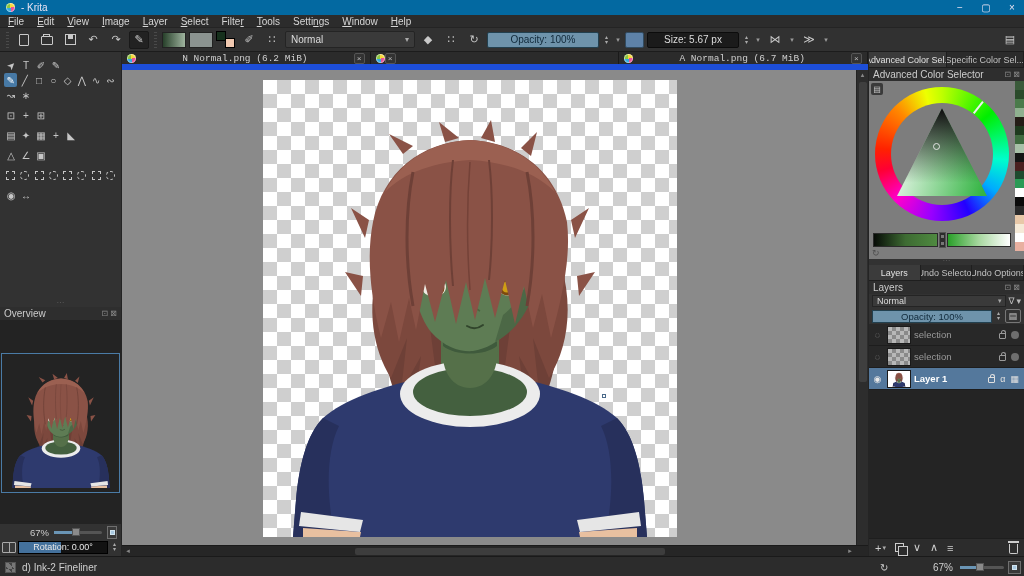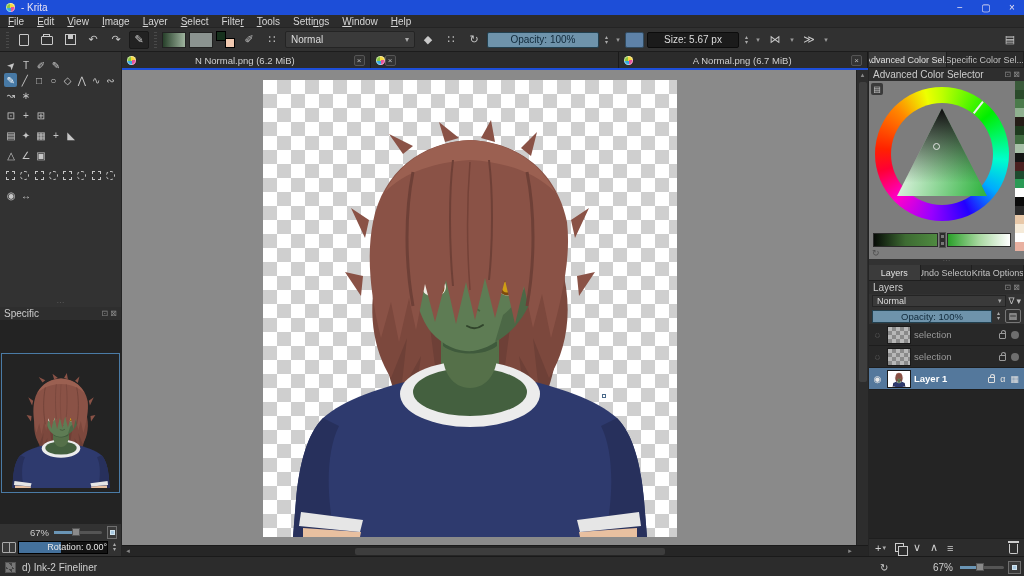--- a/index.html
+++ b/index.html
@@ -1,21 +1,21 @@
 <!DOCTYPE html>
 <html><head>
 <meta charset="utf-8">
 <style>
   * { margin:0; padding:0; box-sizing:border-box; }
   html,body { width:1024px; height:576px; overflow:hidden; background:#1e1e1e;
     font-family:"Liberation Sans", sans-serif; color:#d4d4d4; font-size:10.5px; }
   .window { position:relative; width:1024px; height:576px; display:flex; flex-direction:column; background:#2f2f2f; }
 
   
-  .titlebar { height:15px; background:#1d4ed8; display:flex; align-items:center; padding:0 6px; flex:0 0 auto; }
+  .titlebar { height:15px; background:#0369a1; display:flex; align-items:center; padding:0 6px; flex:0 0 auto; }
   .krita-logo { width:9px; height:9px; border-radius:50%; display:inline-block; flex:0 0 auto;
     background:conic-gradient(#f7d83c 0 25%, #e8519a 0 50%, #35aae0 0 75%, #8dc63f 0 100%);
     box-shadow:inset 0 0 0 1px rgba(255,255,255,.5); }
   .title-text { color:#e8e2f2; font-size:10px; margin-left:6px; }
   .win-controls { margin-left:auto; display:flex; gap:14px; color:#e8e2f2; font-size:10px; }
   .win-btn { cursor:default; width:12px; text-align:center; }
 
   
   .menubar { height:13px; background:#2c2c2c; display:flex; align-items:center; gap:13px; padding:0 8px; border-bottom:1px solid #242424; flex:0 0 auto; }
   .menu-item { font-size:10px; color:#d6d6d6; }
@@ -71,26 +71,26 @@
   .ov-zoom-row { height:16px; display:flex; align-items:center; padding:0 4px; gap:5px; }
   .ov-zoom-label { font-size:9.5px; color:#ccc; margin-left:26px; }
   .hslider { height:3px; background:#555; border-radius:2px; position:relative; flex:0 0 auto; }
   .hslider .fill { position:absolute; left:0; top:0; bottom:0; background:#6a95b5; }
   .hslider .thumb { position:absolute; top:-3px; width:8px; height:8px; background:#8a8a8a; border:1px solid #555; }
   .fit-btn { width:13px; height:13px; border:1px solid #6f6f6f; background:#3a3a3a; display:flex; align-items:center; justify-content:center; }
   .fit-btn .inner { width:5px; height:5px; background:#a8c8e0; border:1px solid #d0e4f0; }
   .ov-rot-row { height:16px; display:flex; align-items:center; gap:2px; padding:0 2px 2px 2px; }
   .mirror-book { width:14px; height:11px; border:1px solid #aaa; border-radius:1px; position:relative; background:#3a3a3a; }
   .mirror-book::before { content:""; position:absolute; left:50%; top:0; bottom:0; width:1px; background:#aaa; }
-  .rot-slider { flex:1; height:13px; position:relative; background:#121212; border:1px solid #000; display:flex; align-items:center; justify-content:flex-end; overflow:hidden; }
+  .rot-slider { flex:1; height:13px; position:relative; background:#121212; border:1px solid #000; display:flex; align-items:center; justify-content:center; overflow:hidden; }
   .rot-slider .rfill { position:absolute; left:0; top:0; bottom:0; width:48%; background:#44719c; }
   .rot-slider .rtext { position:relative; font-size:9px; color:#e8e8e8; }
 
   
-  .tabbar { height:18px; background:#4d7c0f; display:flex; border-bottom:2px solid #1d4ed8; flex:0 0 auto; }
+  .tabbar { height:18px; background:#4d7c0f; display:flex; border-bottom:6px solid #1d4ed8; flex:0 0 auto;font-family:Liberation Mono, monospace; }
   .doc-tab { flex:1; display:flex; align-items:center; padding:0 5px; background:#2b2b2b; border-right:1px solid #1a1a1a; position:relative; }
   .doc-tab .tab-label { flex:1; text-align:center; font-size:9.5px; color:#cfcfcf; white-space:nowrap; overflow:hidden; }
   .tab-close { width:11px; height:11px; border:1px solid #555; border-radius:2px; display:flex; align-items:center; justify-content:center; font-size:8px; color:#bbb; background:#333; }
   .viewport { flex:1 1 auto; background:#8a8a8a; position:relative; overflow:hidden; }
   .document { position:absolute; left:141px; top:10px; width:414px; height:457px;
     background-color:#fff;
     background-image:linear-gradient(45deg,#cfcfcf 25%,transparent 25%,transparent 75%,#cfcfcf 75%),
                      linear-gradient(45deg,#cfcfcf 25%,transparent 25%,transparent 75%,#cfcfcf 75%);
     background-size:28px 28px; background-position:0 0,14px 14px; }
   .doc-art { position:absolute; left:0; top:0; }
@@ -440,21 +440,21 @@
               <span>◉</span>
             </span>
             <span class="tool">
               <span>↔</span>
             </span>
           </div>
         </div>
       <div class="overview">
         <div class="splitter-dots">⋯</div>
         <div class="docker-title">
-          <span>Specific</span>
+          <span>Overview</span>
           <span class="d-icons">
             <span>⊡</span>
             <span>⊠</span>
           </span>
         </div>
         <div class="ov-canvas">
           <svg class="ov-img" width="114" height="126" viewBox="0 0 414 457">
               <use href="#character"></use>
             </svg>
           <div class="ov-view-rect"></div>
@@ -568,21 +568,21 @@
               <i></i>
             </span>
           <span class="bar-right"></span>
         </div>
         <span class="acs-refresh">↻</span>
       </div>
       <div class="splitter-dots">⋯</div>
       <div class="panel-tabs" id="layers-tabs">
           <span class="panel-tab active">Layers</span>
           <span class="panel-tab">Undo Selector</span>
-          <span class="panel-tab">Krita Options</span>
+          <span class="panel-tab">Undo Options</span>
         </div>
       <div class="layers-docker">
         <div class="docker-title">
           <span>Layers</span>
           <span class="d-icons">
             <span>⊡</span>
             <span>⊠</span>
           </span>
         </div>
         <div class="blend-row">

